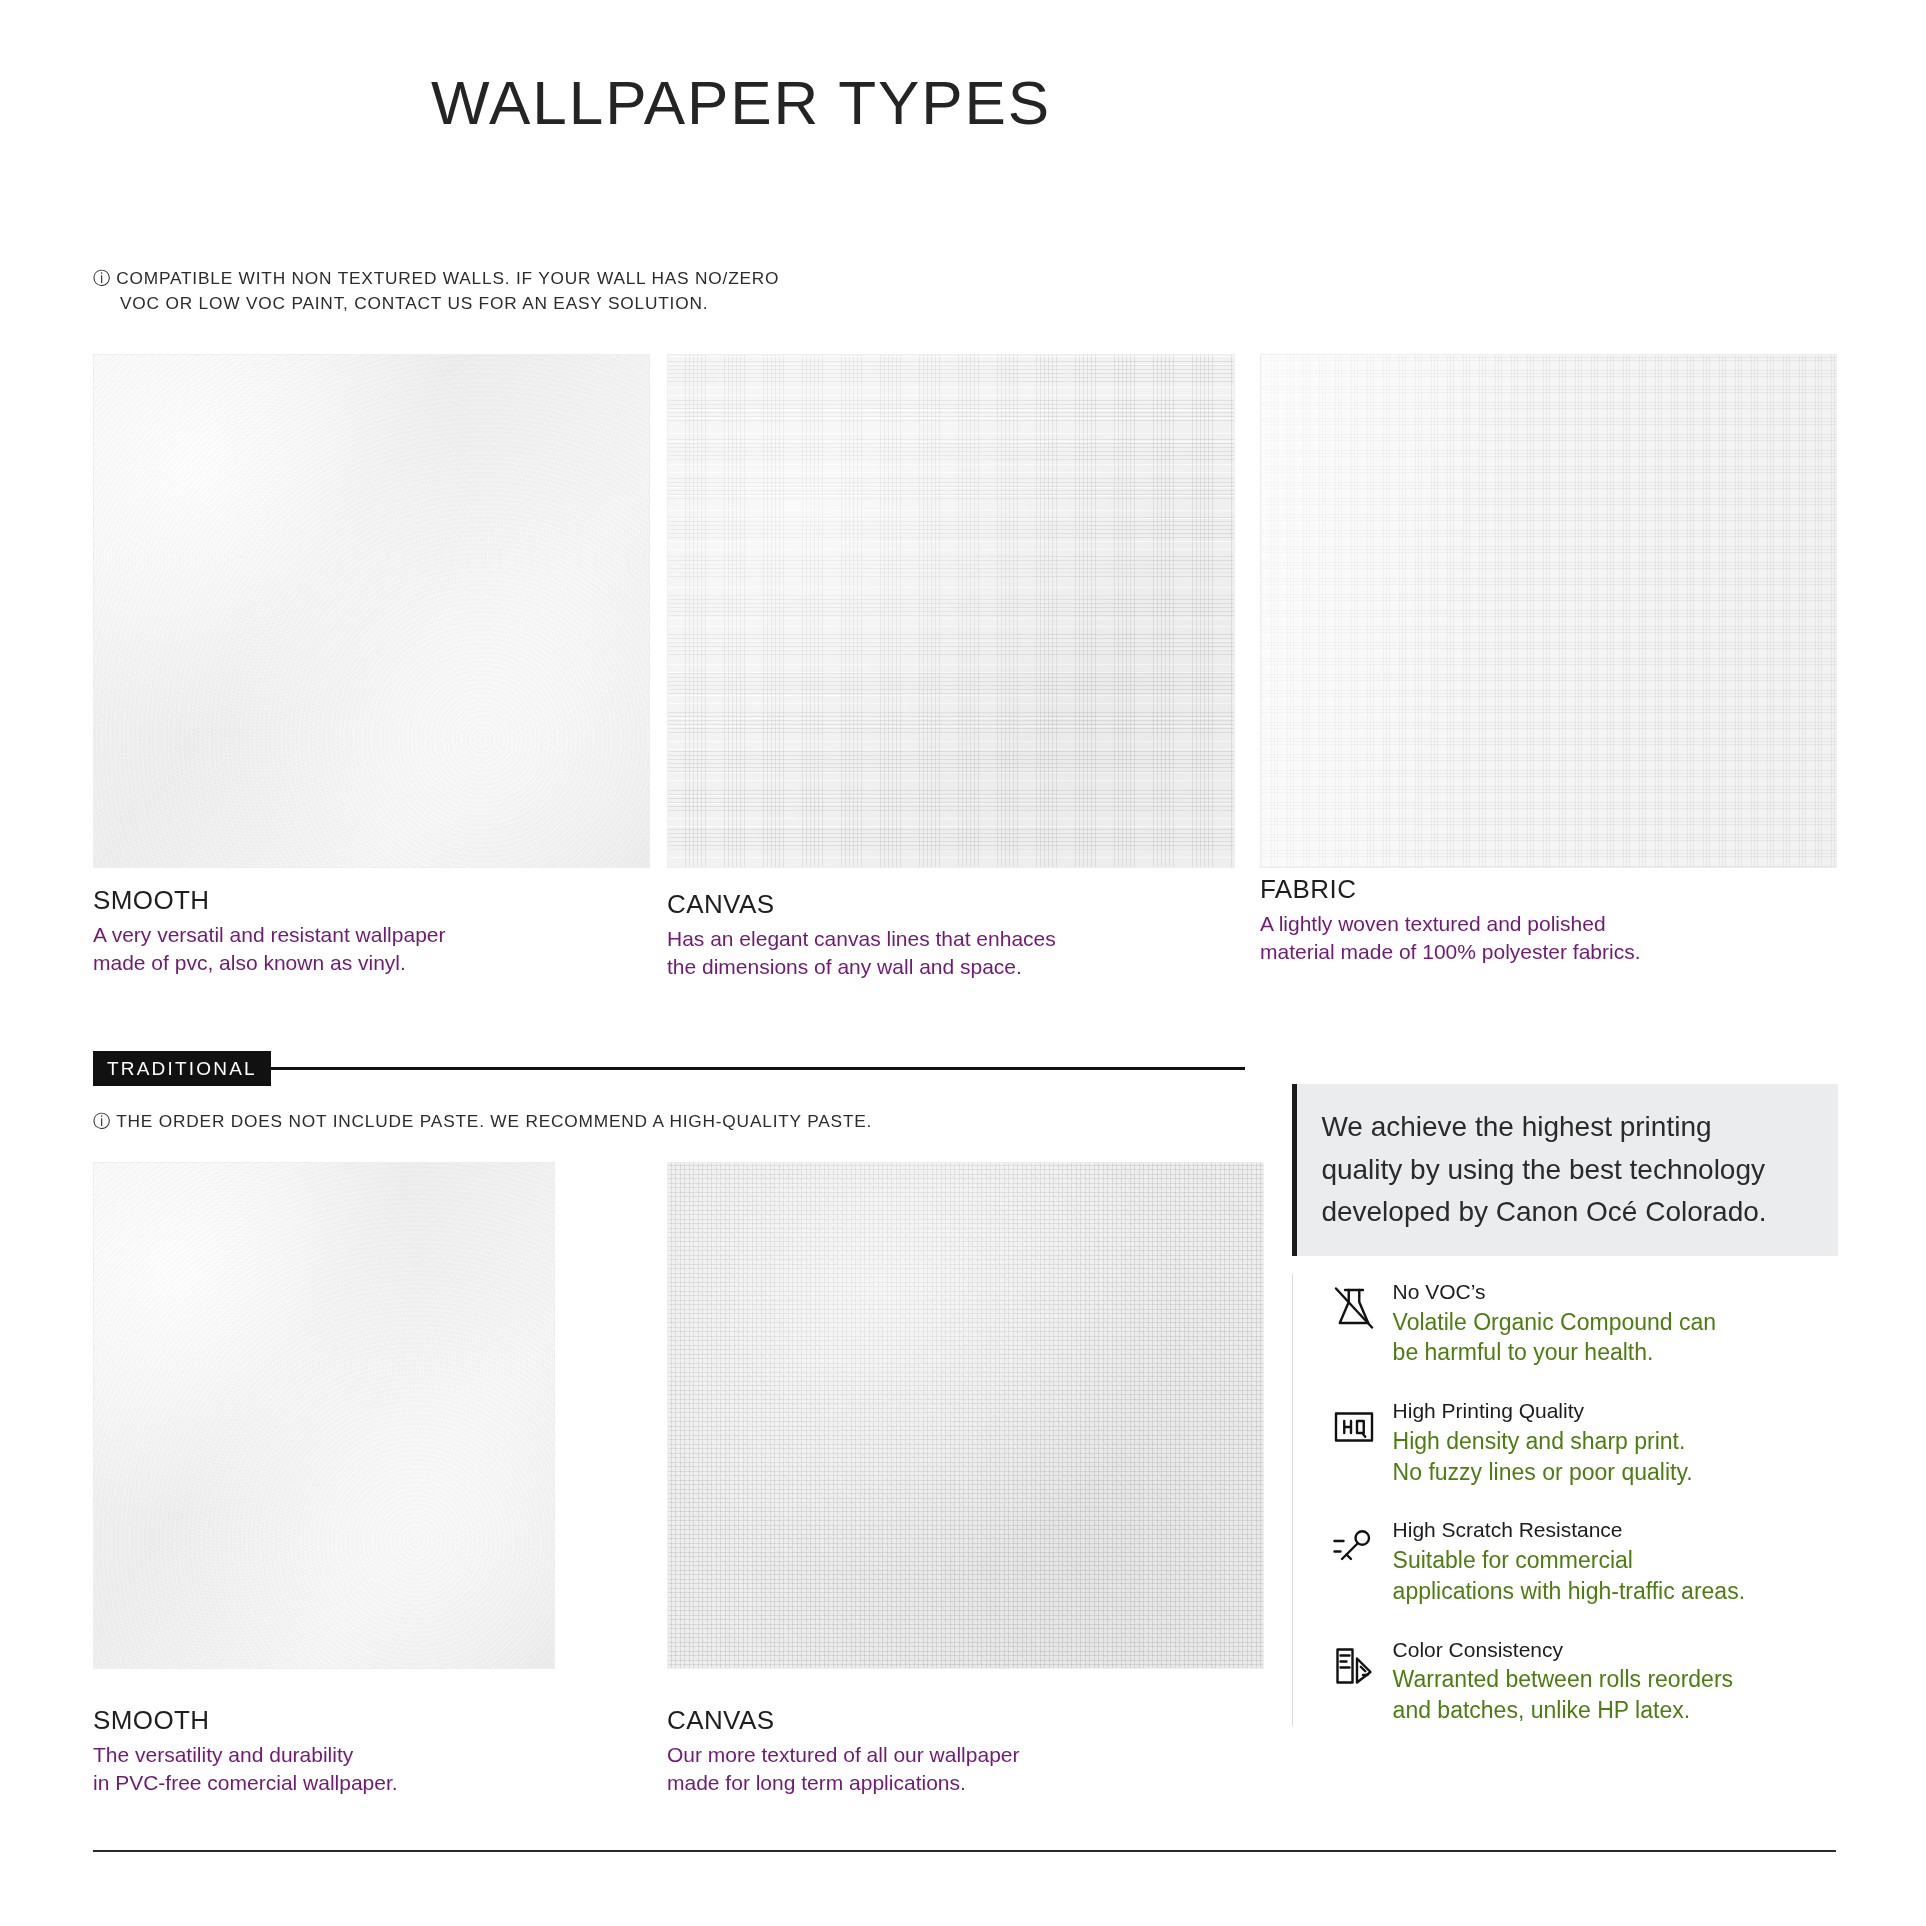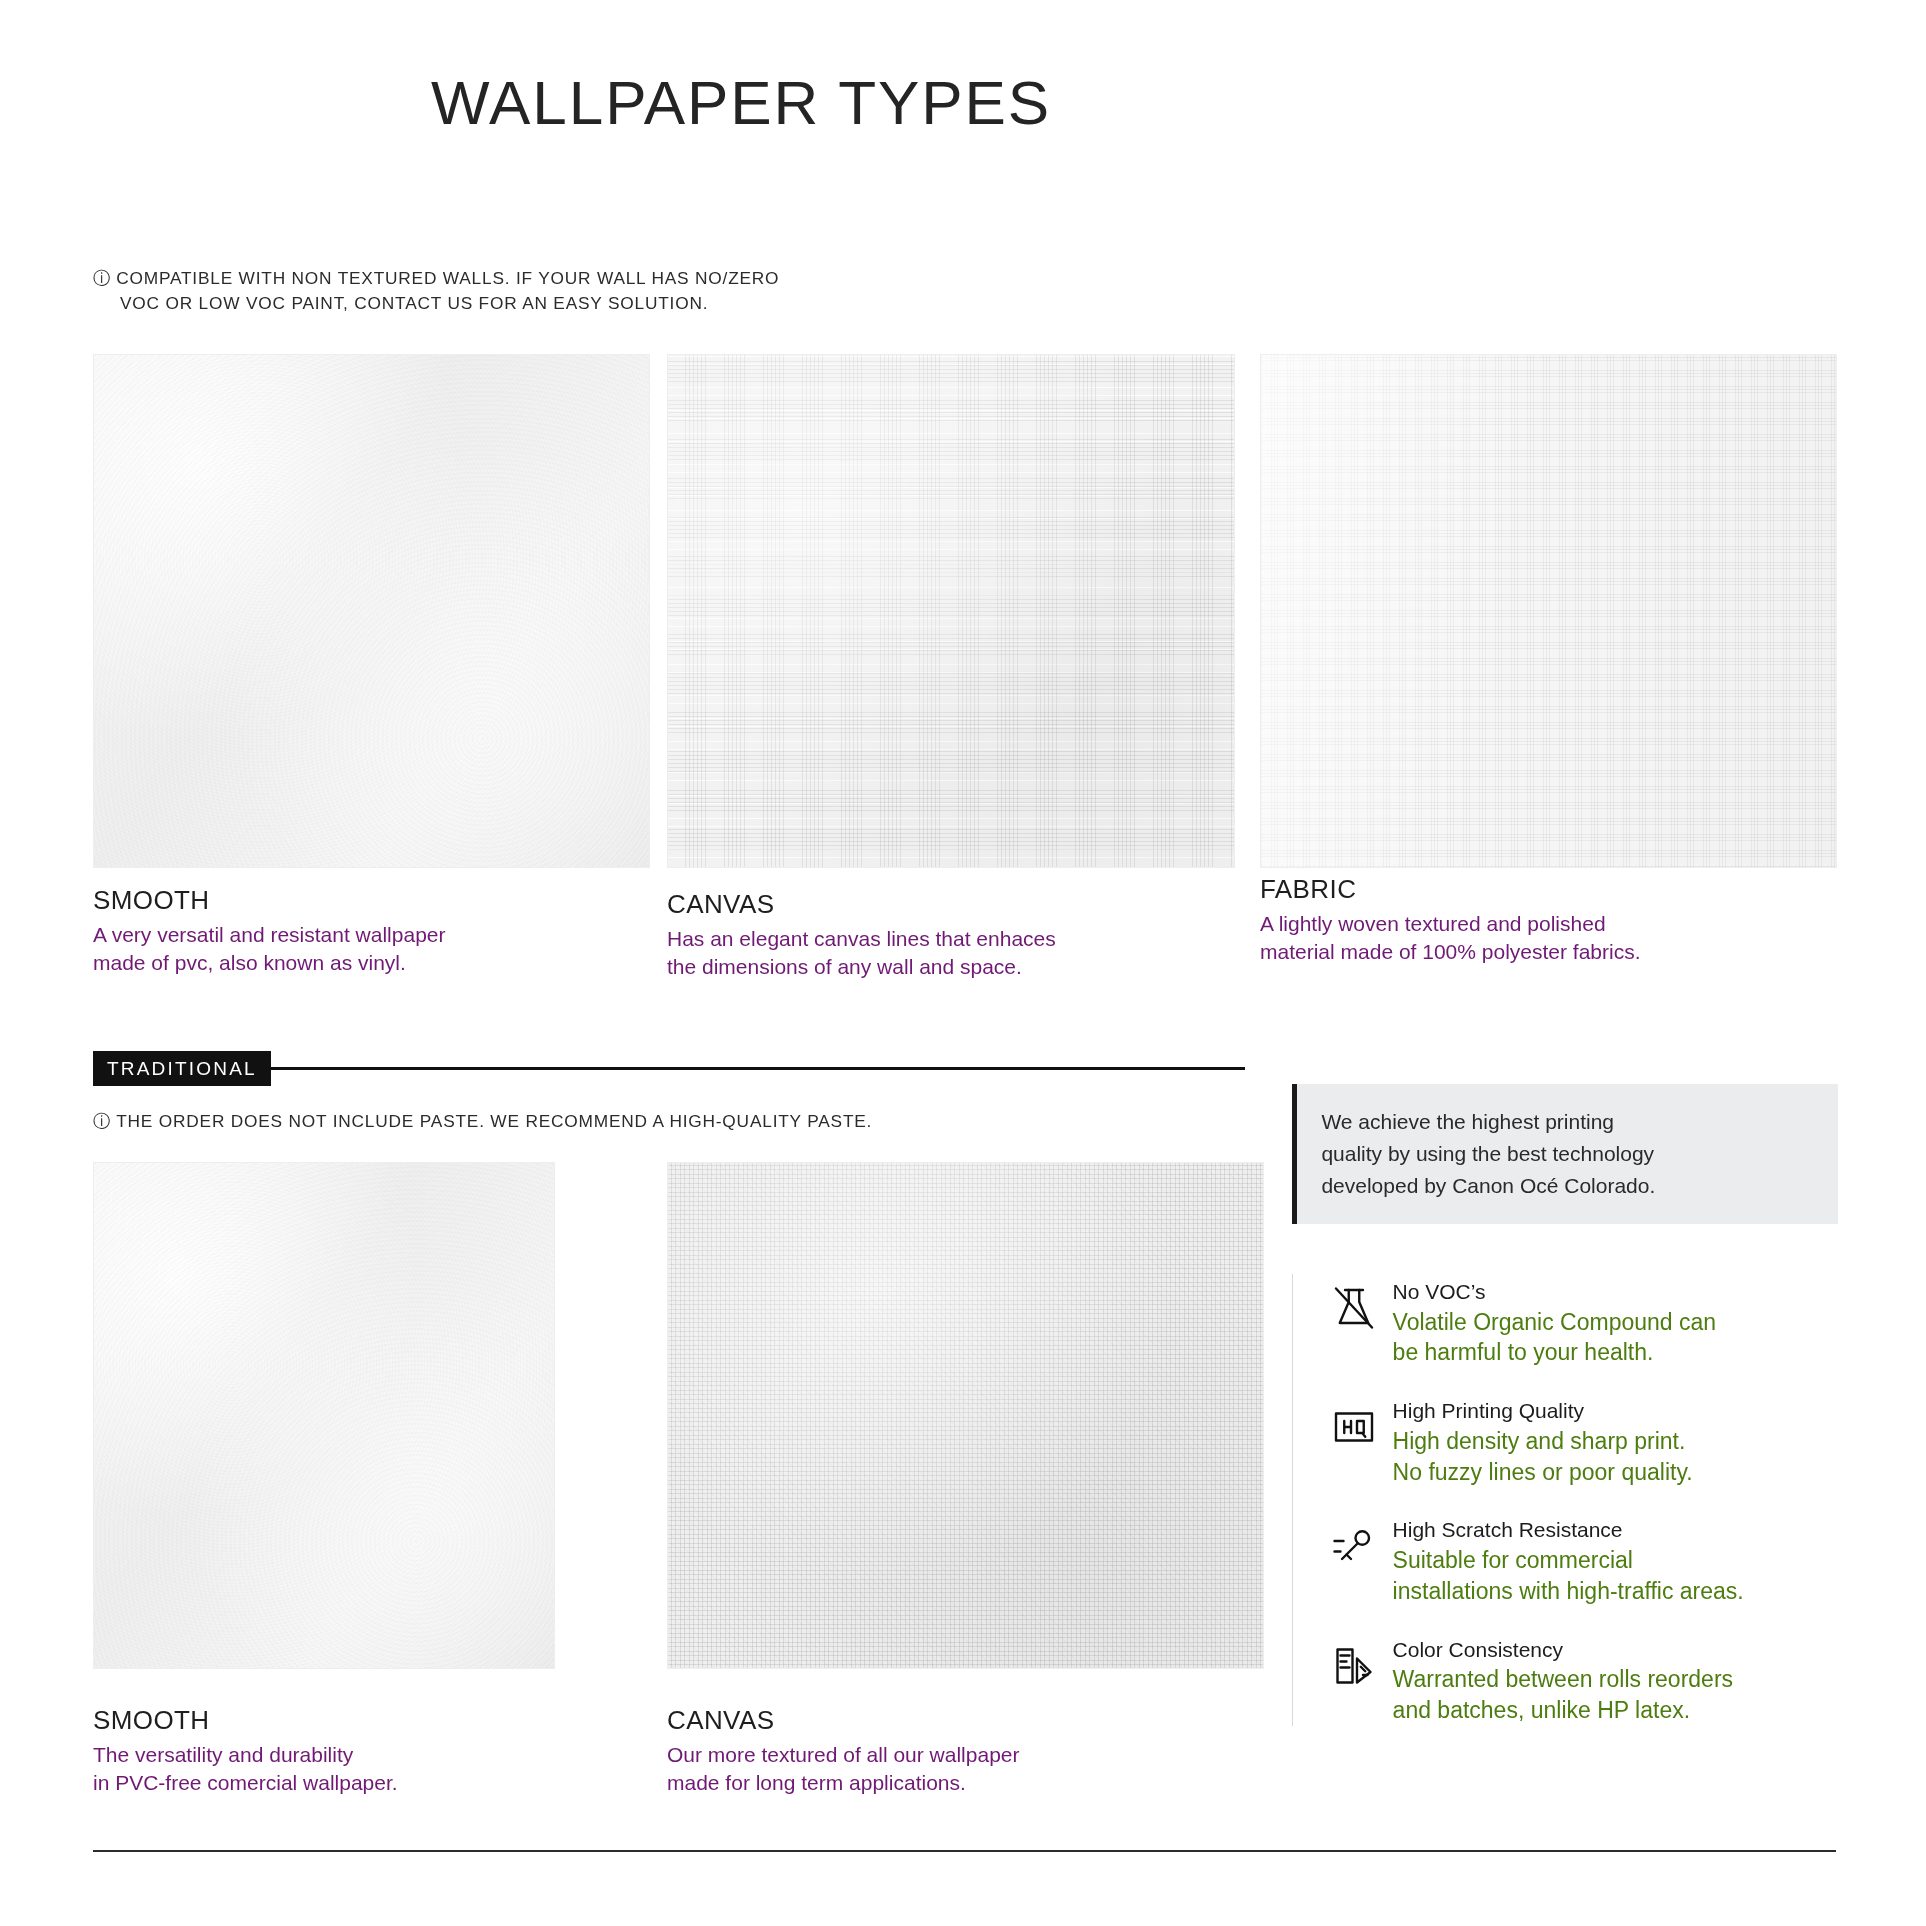--- a/index.html
+++ b/index.html
@@ -160,21 +160,21 @@
   }
 
   
   .quote {
     position: absolute;
     background: #ebecee;
     border-left: 5.8px solid #1b1b1b;
     padding: 22px 26px 22px 24.4px;
   }
   .quote-text {
-    font-size: 21px;
+    font-size: 28px;
     line-height: 1.52;
     color: #2a2a2a;
     font-weight: 300;
   }
   .features {
     position: absolute;
     border-left: 1.9px solid #d8d8d8;
     padding-left: 33px;
   }
   .feature {
@@ -333,21 +333,21 @@
           <circle cx="43" cy="20" r="9"></circle>
           <path d="M37 27 L16 48"></path>
           <path d="M22 42 L28 48"></path>
           <path d="M6 24 H18 M6 38 H14"></path>
         </svg>
       </div>
       <div>
         <div class="feat-title">High Scratch Resistance</div>
         <div class="feat-body">
           <span>Suitable for commercial</span><br>
-          <span>installations with high-traffic areas.</span>
+          <span>applications with high-traffic areas.</span>
         </div>
       </div>
     </div>
 
     <div class="feature">
       <div class="feat-icon">
         <svg width="48" height="48" viewBox="0 0 64 64" fill="none" stroke="#111" stroke-width="3.2" stroke-linecap="round" stroke-linejoin="round">
           <rect x="10" y="10" width="20" height="44"></rect>
           <path d="M14 18 H26 M14 26 H22 M14 34 H26"></path>
           <path d="M36 54 L36 22 L54 40 Z"></path>

